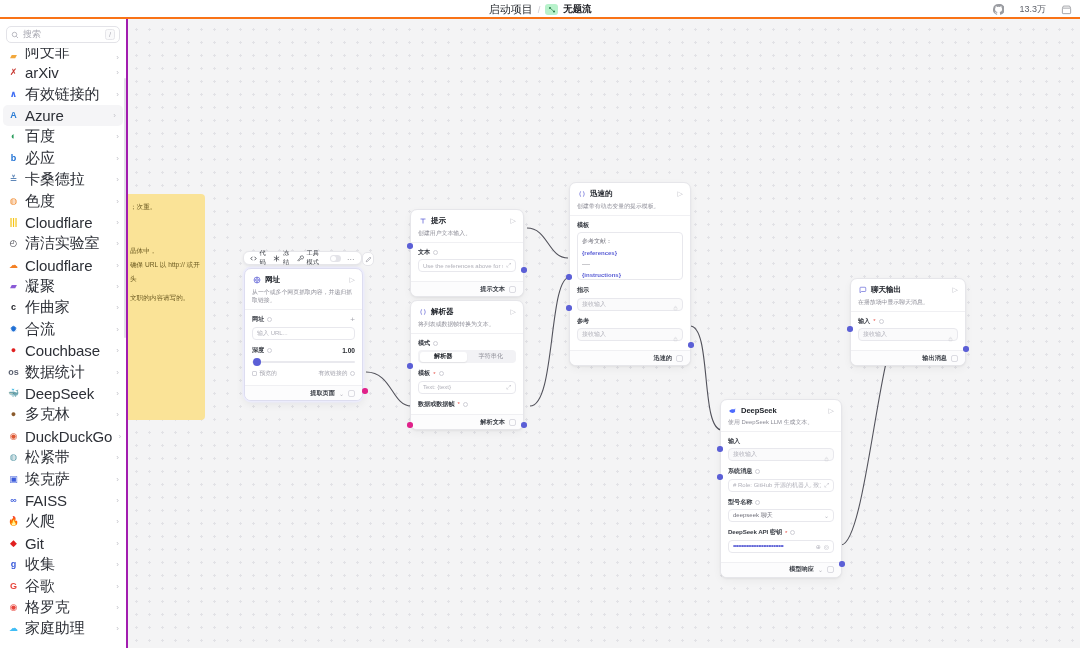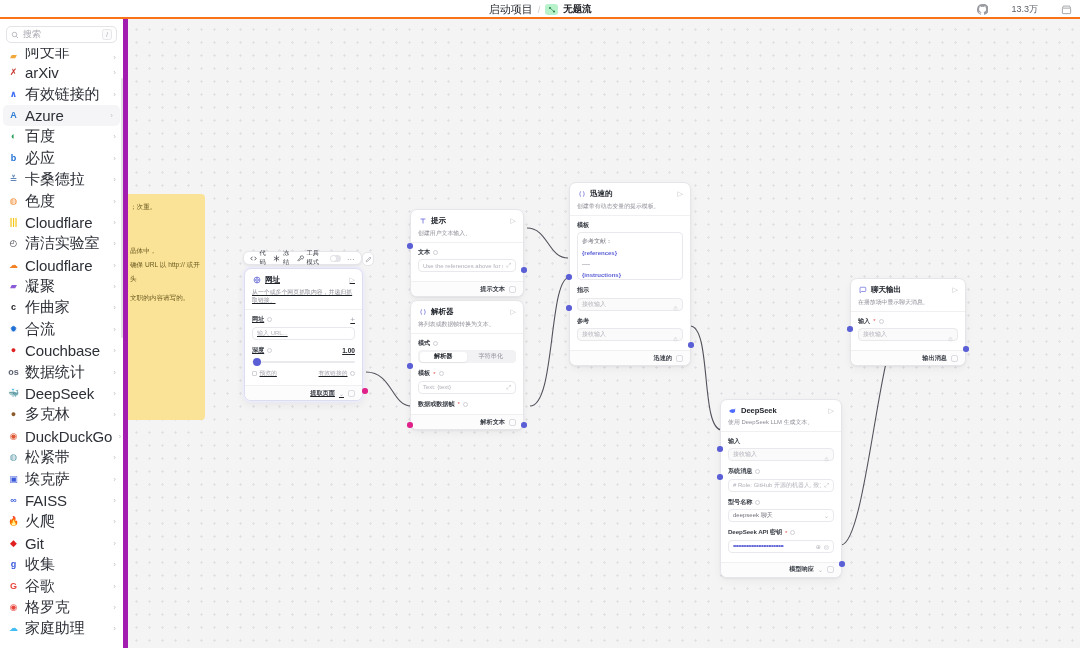--- a/index.html
+++ b/index.html
@@ -21,29 +21,29 @@
   }
   .tb-slash{ color:#cdcdd3; font-size:9.5px; }
   .tb-flowicon{
     width:13px; height:11px; border-radius:3px; background:#b8f2cb;
     display:flex; align-items:center; justify-content:center;
   }
   .tb-flowicon svg{ display:block; }
   .tb-title{ font-size:9.5px; font-weight:bold; color:#16181d; letter-spacing:-.2px;}
   .tb-right{
     position:absolute; right:8px; top:0; height:19px;
-    display:flex; align-items:center; gap:23px;
+    display:flex; align-items:center; gap:15px;
   }
   .tb-stars{ color:#5d6069; font-size:9px; }
   .tb-ic{ width:11px; height:11px; display:block; opacity:.62; }
 
   
   .sidebar{
     position:absolute; left:0; top:19px; width:128px; height:629px;
-    background:#fff; border-right:5px solid #a21caf; z-index:30;
+    background:#fff; border-right:2px solid #a21caf; z-index:30;
     display:flex; flex-direction:column;
   }
   .sb-searchwrap{ padding:7px 6px 5px 6px; }
   .sb-search{
     height:17px; border:1px solid #e3e3e8; border-radius:5px;
     display:flex; align-items:center; gap:4px; padding:0 4px;
     background:#fff;
   }
   .sb-search .ph{ color:#a9a9b2; font-size:9px; flex:1; }
   .sb-kbd{
@@ -87,21 +87,21 @@
     padding:6px 5px; font-size:6.6px; color:#6b5a21; line-height:2.1;
   }
 
   
   .node{
     position:absolute; background:#fff; border:1px solid #e6e6ea;
     border-radius:7px; z-index:14;
     box-shadow:0 1px 2px rgba(16,18,24,.05), 0 3px 9px rgba(16,18,24,.045);
     overflow:hidden;
   }
-  .node.selected{ border-color:#ddddf0; box-shadow:0 0 0 1.5px #ececfb, 0 3px 10px rgba(16,18,24,.07);text-decoration:underline; }
+  .node.selected{ border-color:#ddddf0; box-shadow:0 0 0 1.5px #ececfb, 0 3px 10px rgba(16,18,24,.07); }
   .n-head{ display:flex; align-items:center; gap:4px; padding:6px 7px 0 7px; }
   .n-ico{ width:9px; height:9px; display:flex; align-items:center; justify-content:center; font-size:7px;}
   .n-title{ font-size:7.6px; font-weight:bold; color:#20242b; flex:1; letter-spacing:-.1px;}
   .n-play{ color:#c0c0c8; font-size:7px; }
   .n-desc{ padding:2.5px 7px 5px 7px; font-size:5.9px; color:#8d8d97; line-height:1.4;}
   .n-sep{ height:1px; background:#f0f0f3; }
   .n-body{ padding:5px 7px 3px 7px; }
   .n-row{ display:flex; align-items:center; gap:3px; margin-bottom:2.5px;}
   .n-lbl{ font-size:6.2px; color:#3b3f47; font-weight:bold; letter-spacing:-.1px;}
   .n-req{ color:#e8534a; font-size:6px; }

